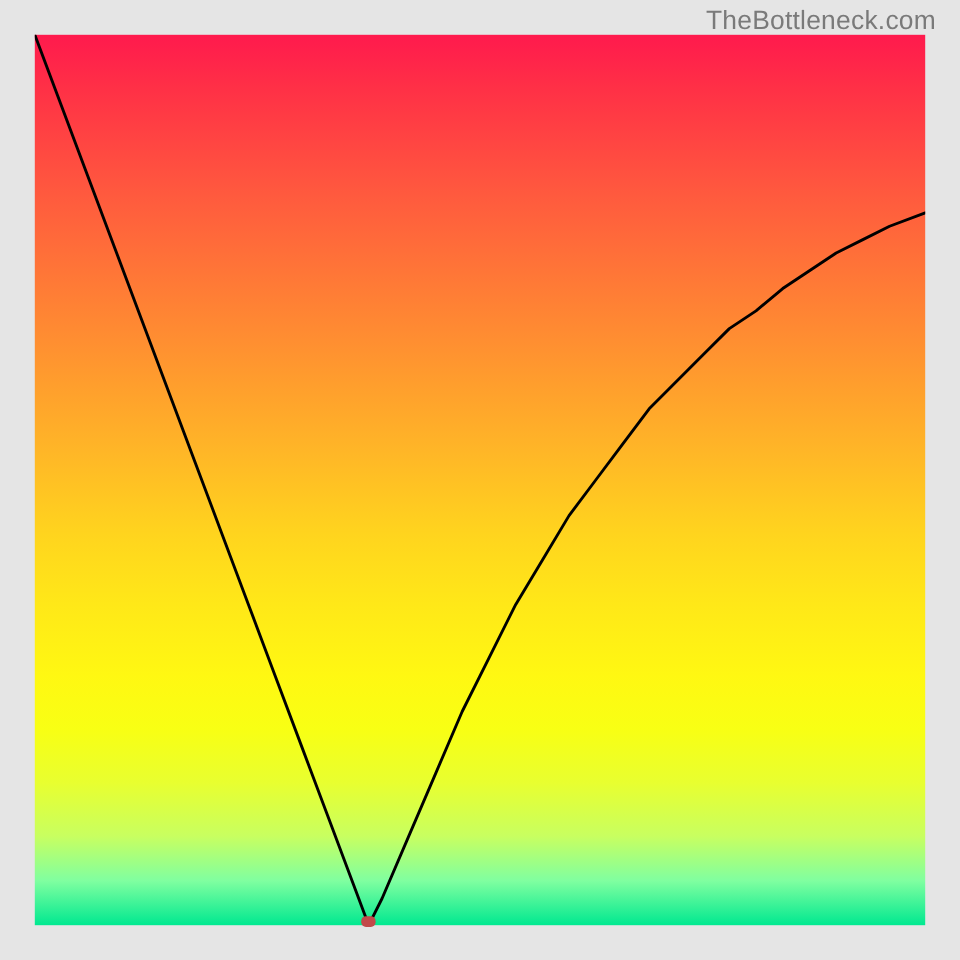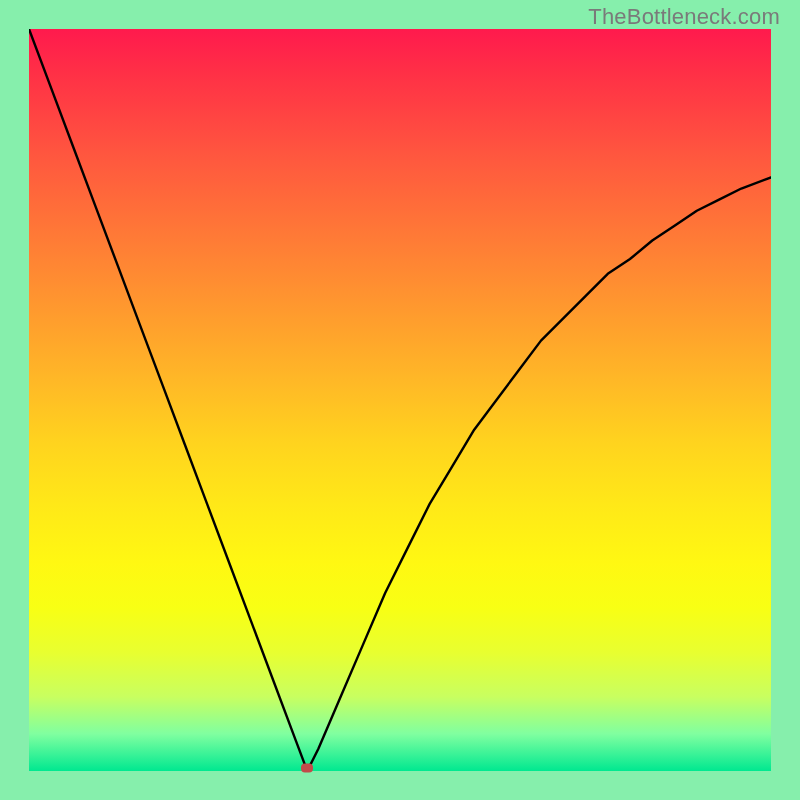--- a/index.html
+++ b/index.html
@@ -1,21 +1,21 @@
 <!DOCTYPE html>
 <html><head>
 <meta charset="utf-8">
 <style>
   * { margin: 0; padding: 0; box-sizing: border-box; }
   html, body { width: 800px; height: 800px; overflow: hidden; background: #000; }
   .frame {
     position: relative;
     width: 800px;
     height: 800px;
-    background: #86efac;
+    background: #e5e5e5;
   }
   .plot-area {
     position: absolute;
     left: 29px;
     top: 29px;
     width: 742px;
     height: 742px;
     background: linear-gradient(to bottom,
       #ff1a4d 0%,
       #ff3046 6%,

